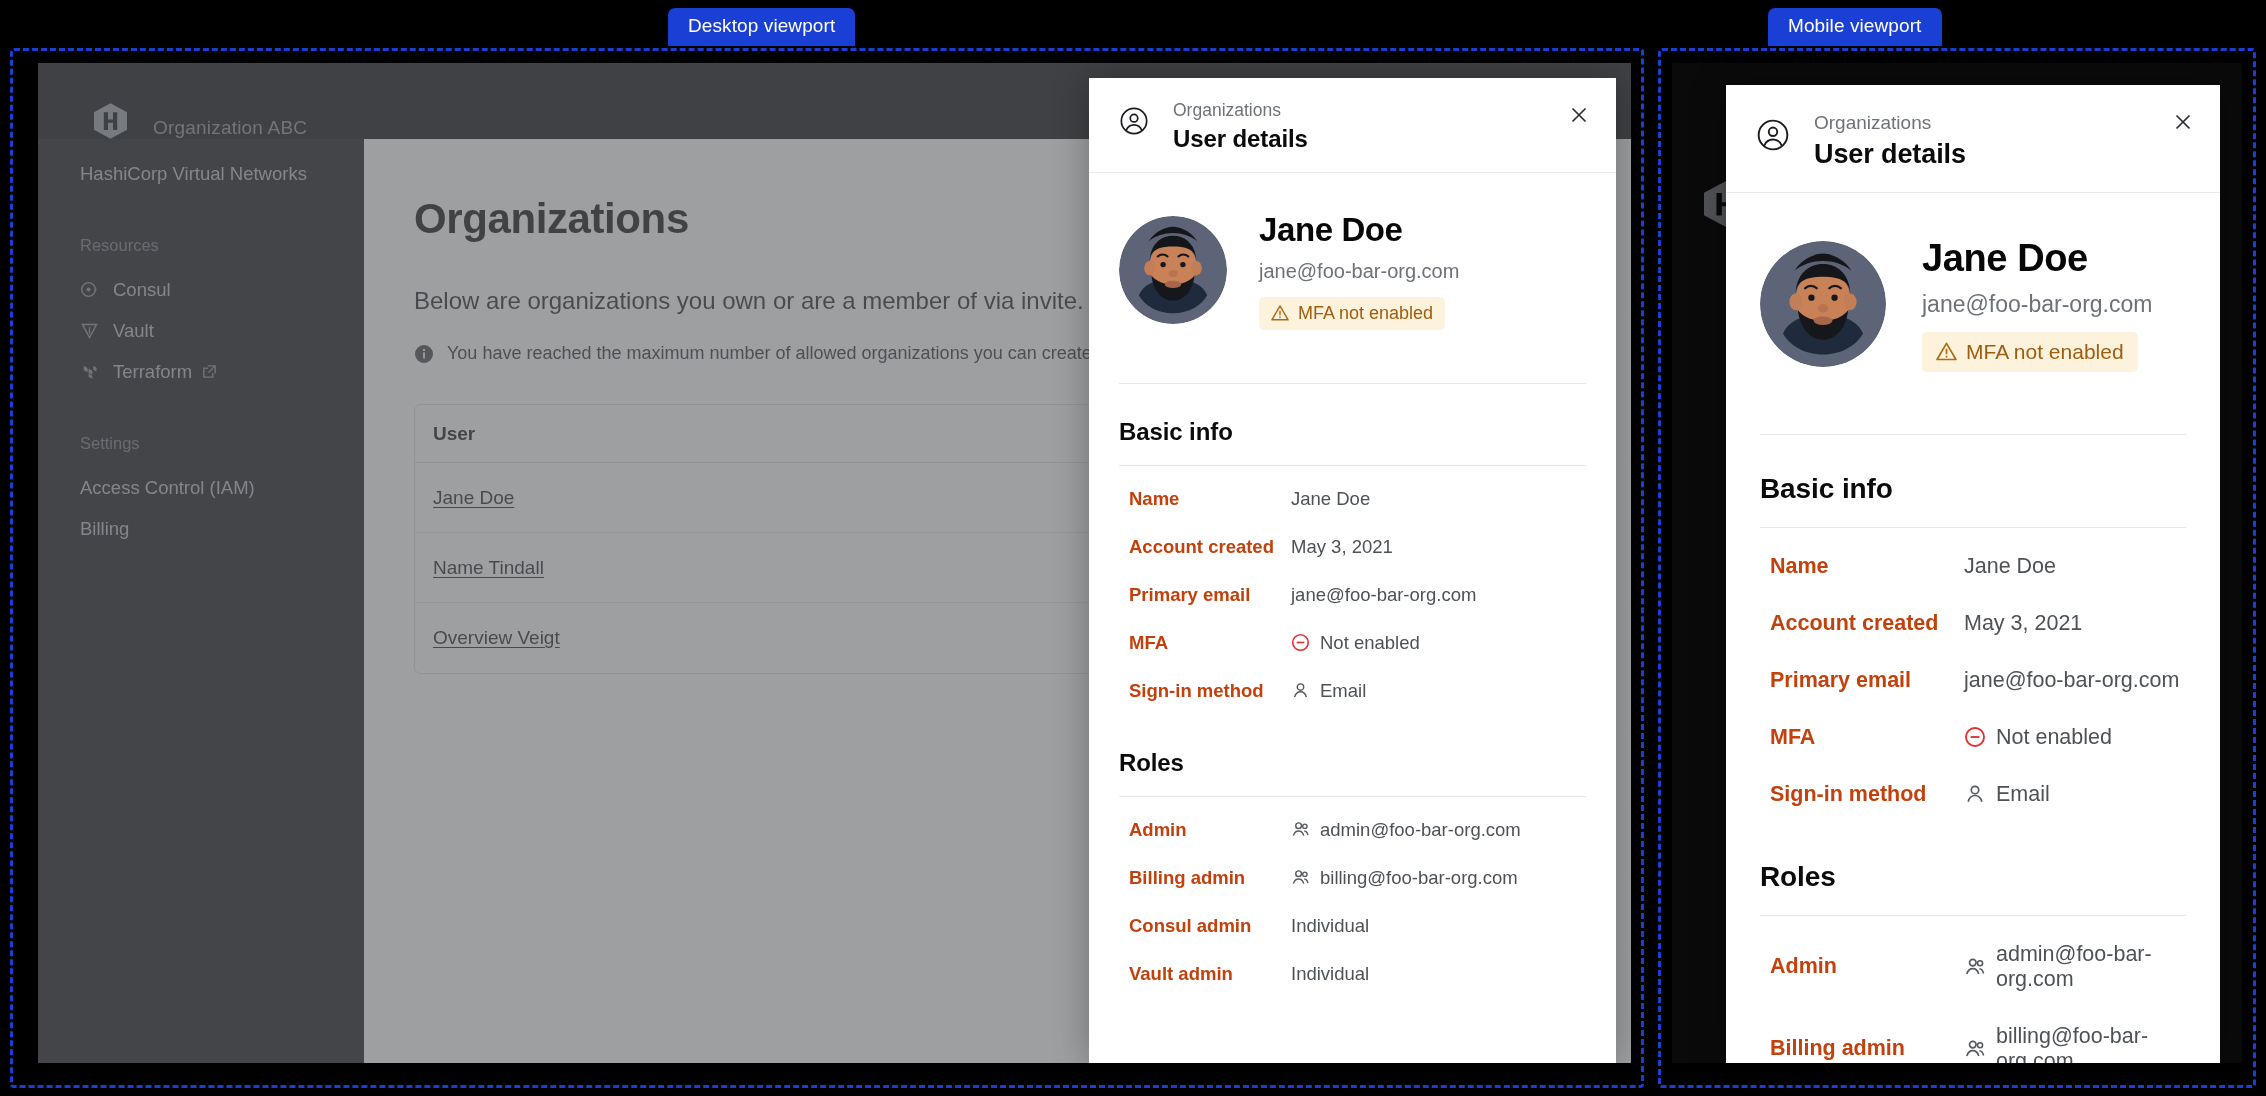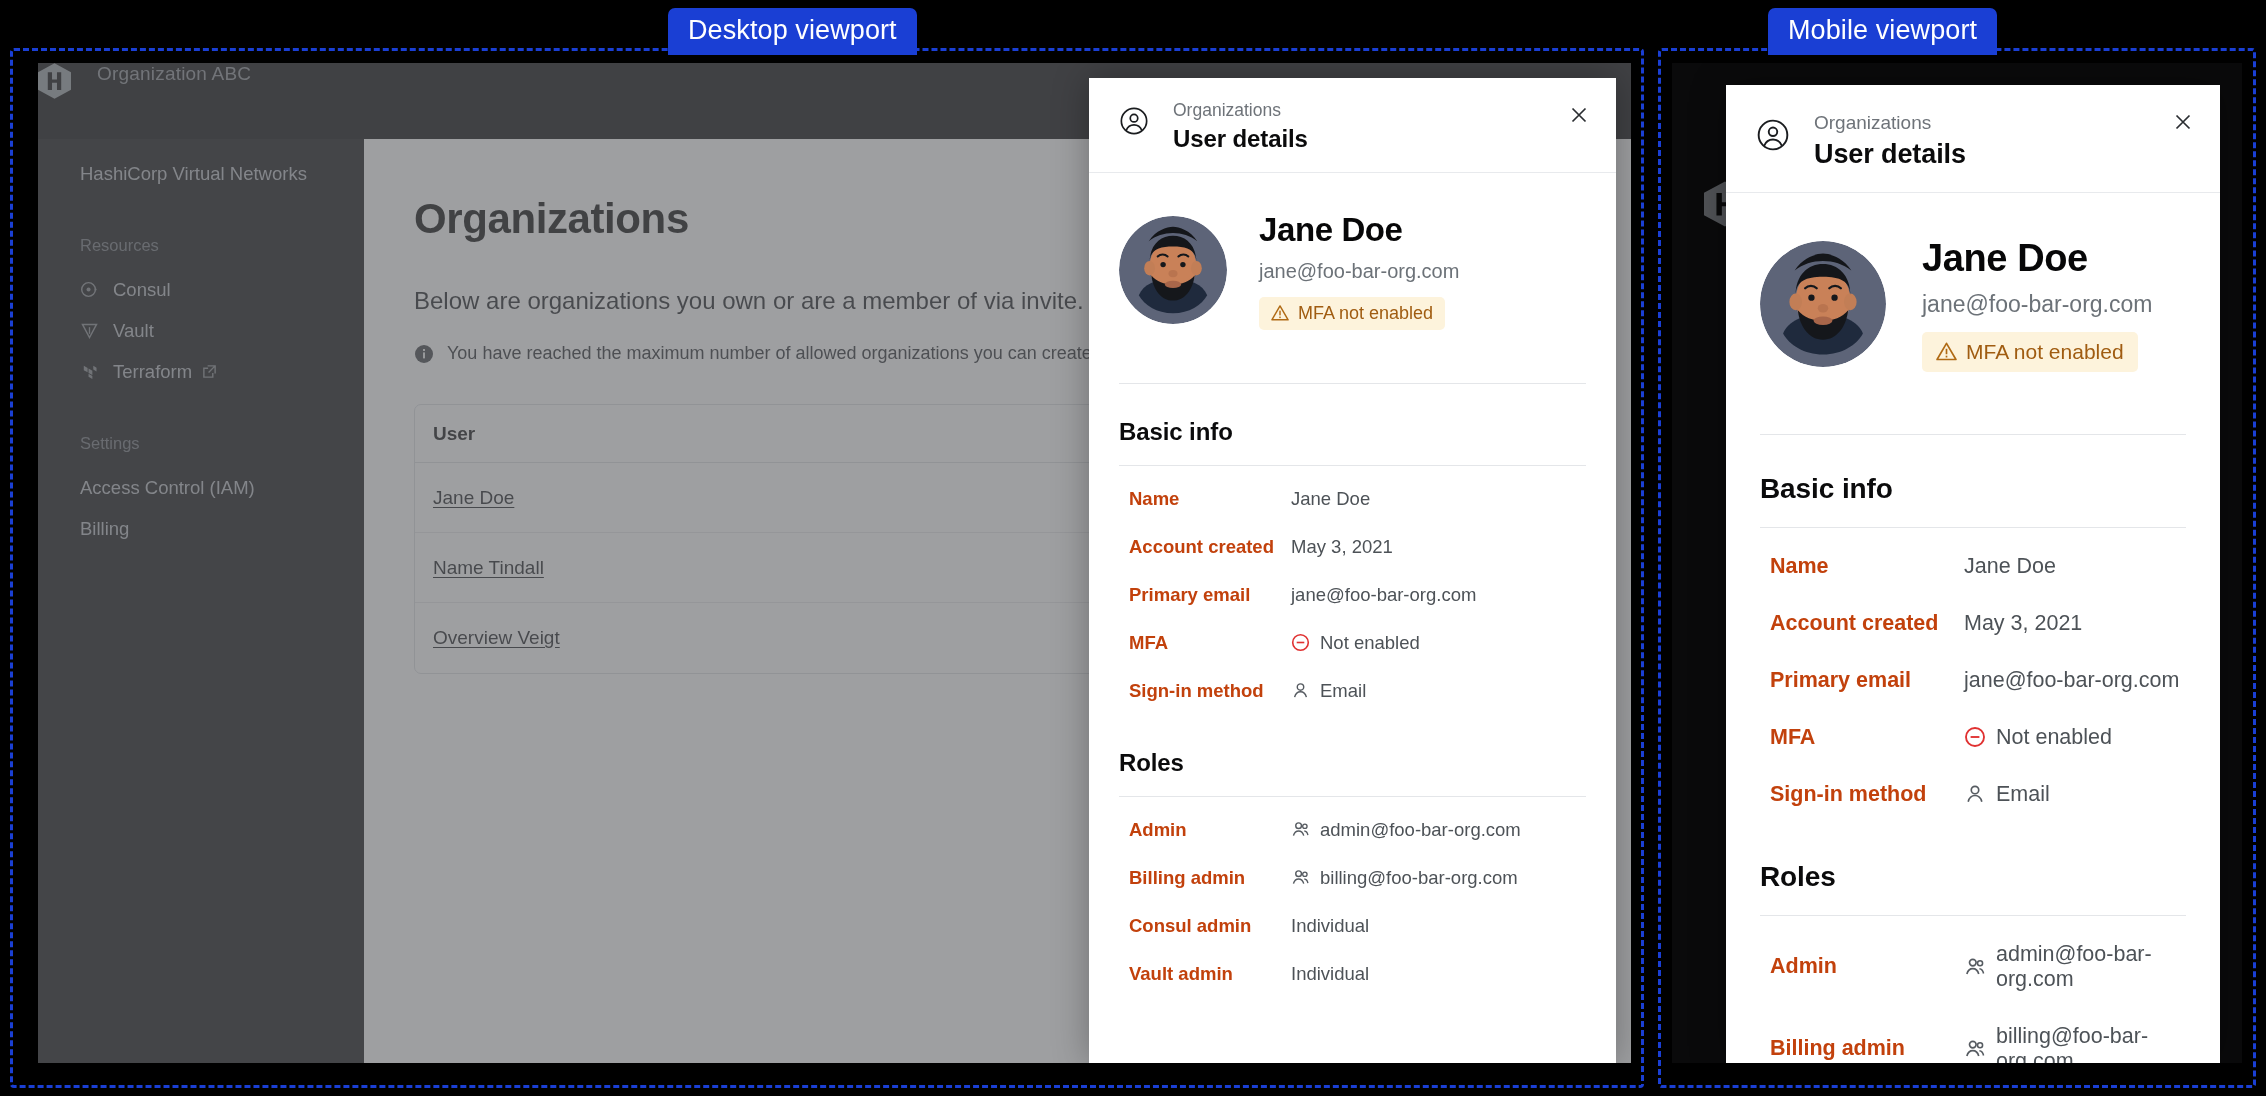--- a/index.html
+++ b/index.html
@@ -18,42 +18,43 @@
     border-radius: 4px;
   }
   #vp-desktop { left: 10px;   top: 48px;  width: 1634px; height: 1040px; }
   #vp-mobile  { left: 1658px; top: 48px;  width: 598px;  height: 1040px; }
 
   .vp-label {
     position: absolute;
     top: 8px;
     background: #1a3fd4;
     color: #ffffff;
-    font-size: 27px;
+    font-size: 19px;
     font-weight: 400;
     padding: 7px 20px 9px 20px;
     border-radius: 7px 7px 0 0;
     white-space: nowrap;
     z-index: 40;
     letter-spacing: .1px;
   }
   #label-desktop { left: 668px; }
   #label-mobile  { left: 1768px; }
 
   
   .app {
     position: absolute;
     left: 38px; top: 63px;
     width: 1593px; height: 1000px;
     background: #0e0f11;
     overflow: hidden;
   }
   .app-topbar {
     height: 76px; background: #0a0a0b;
-    display: flex; align-items: flex-start;
+    display: flex; align-items: flex-end;
+    padding-left: 56px;
   }
   .hc-logo { width: 33px; height: 36px; flex: none; }
   .org-name {
     margin-left: 26px;
     color: #8b8f96; font-size: 19px; letter-spacing: .2px;
   }
   .app-body { display: flex; height: 924px; }
 
   .sidebar {
     width: 326px; background: #131417; flex: none;

